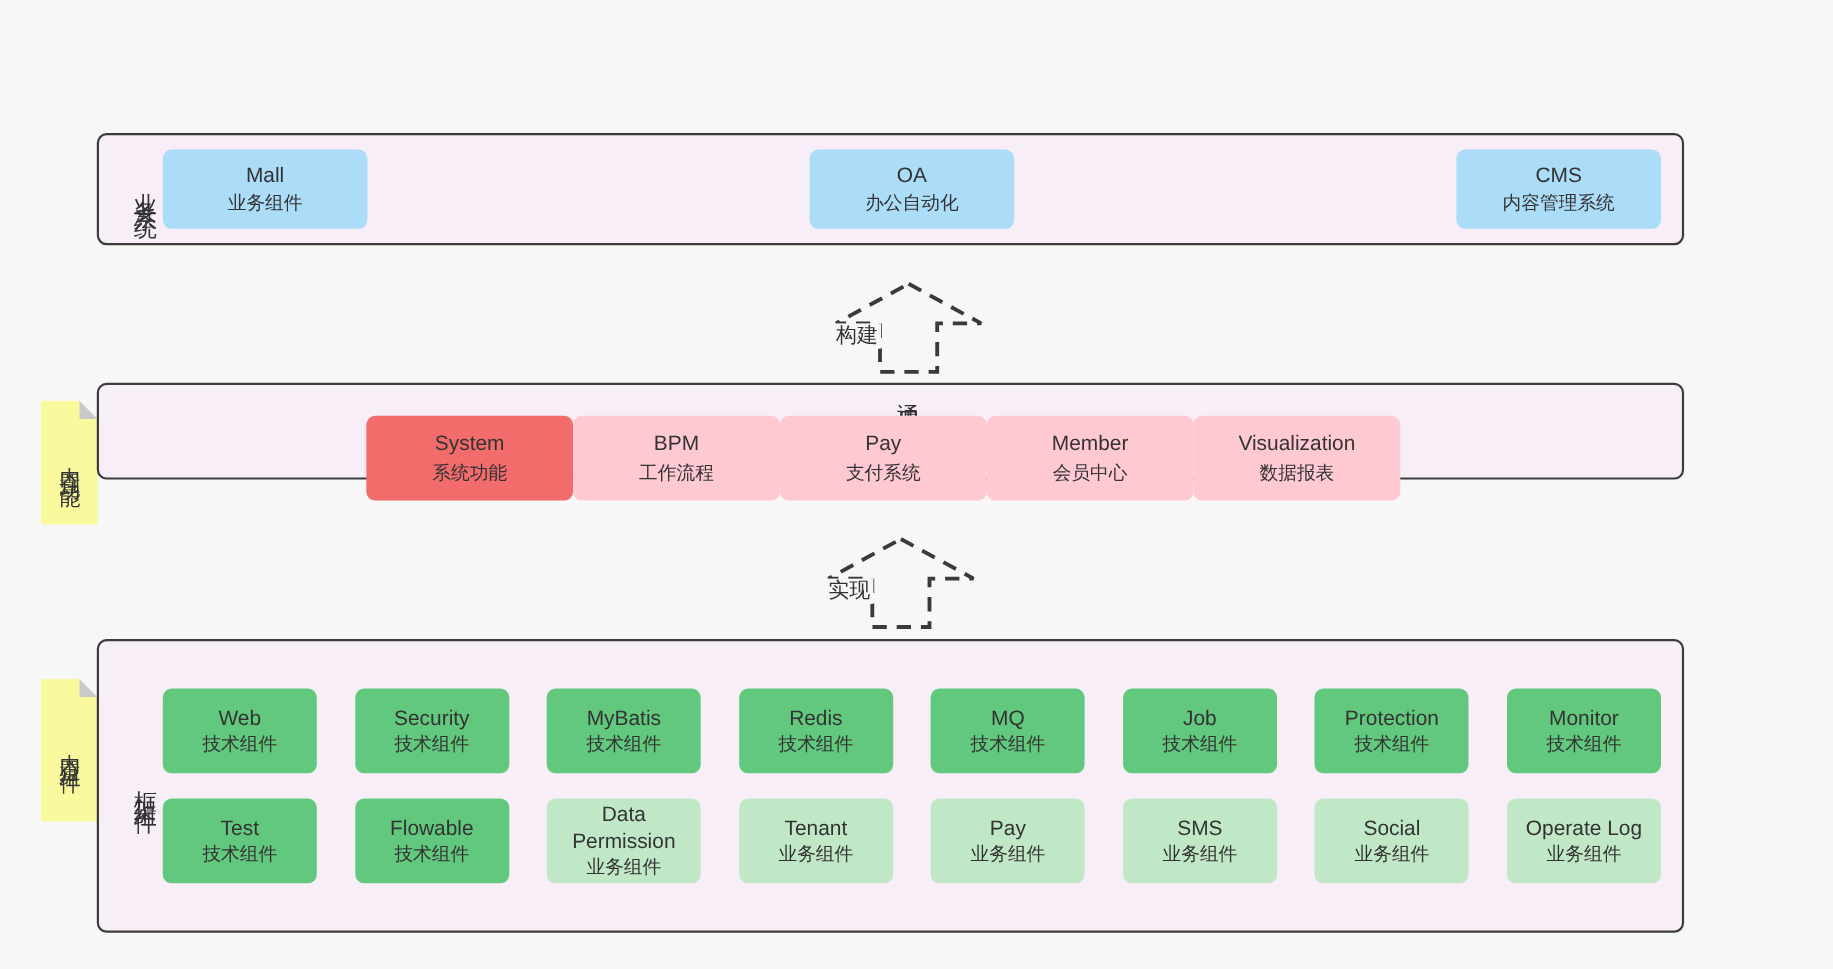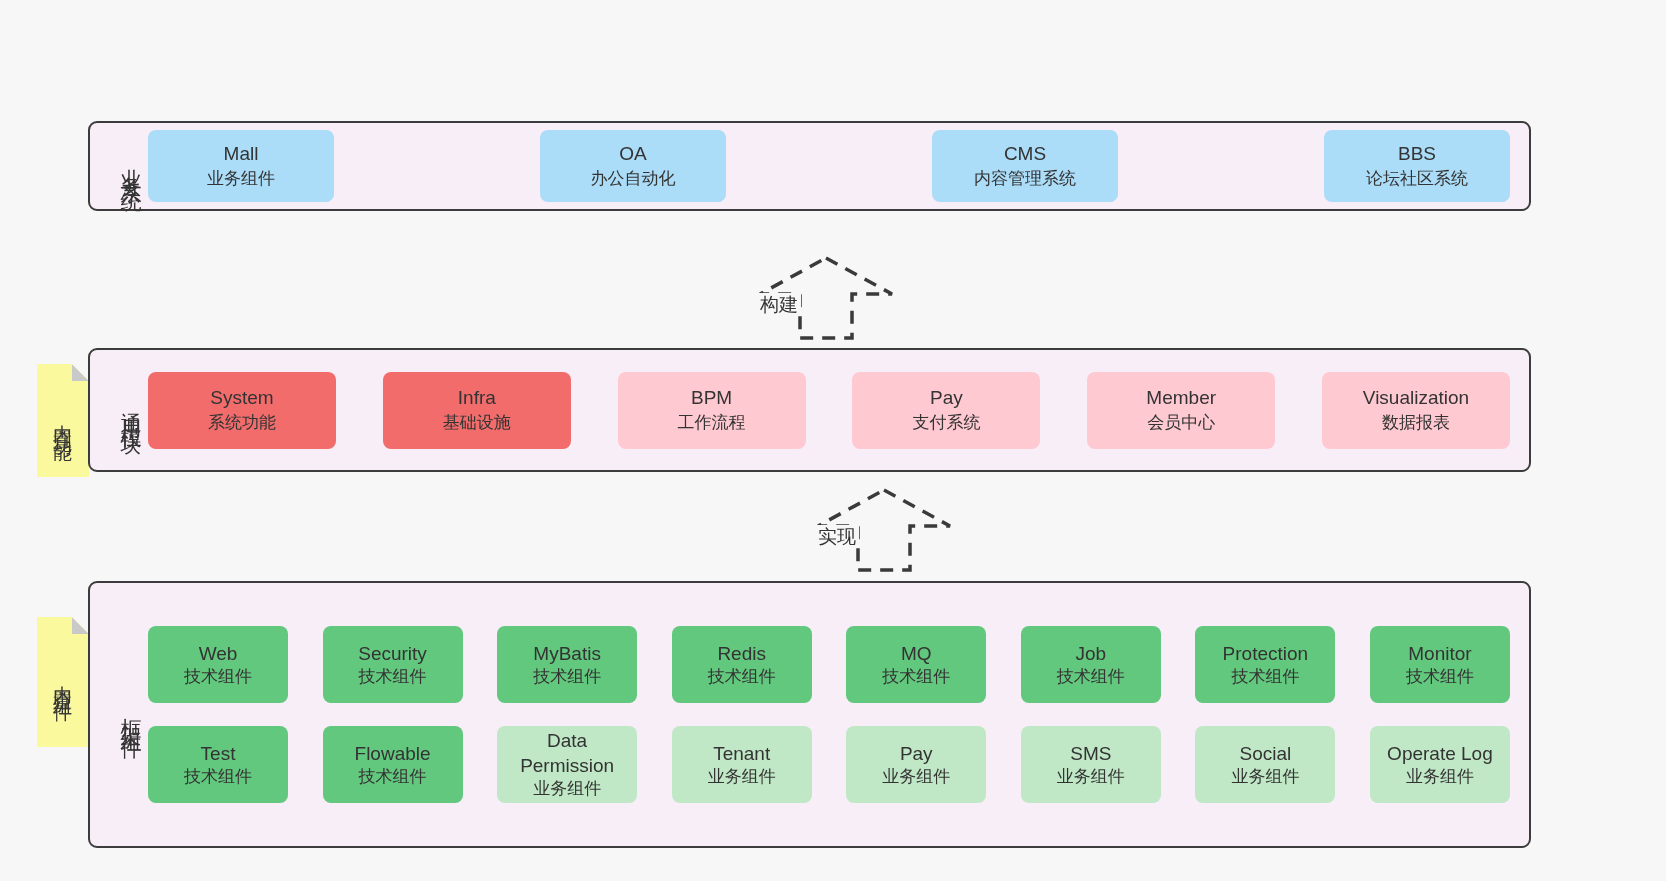--- a/index.html
+++ b/index.html
@@ -69,80 +69,72 @@
 
 <div class="note" style="top:364px;height:113px;">
   <div class="fold"></div>
   <div class="note-text">内置功能</div>
 </div>
 <div class="note" style="top:617px;height:130px;">
   <div class="fold"></div>
   <div class="note-text">内置组件</div>
 </div>
 
-<div class="panel b1" style="top:121px;height:90px;">
+<div class="panel b1" style="top:121px;height:102px;">
   <div class="side-label">业务系统</div>
   <div class="boxes">
     <div class="box">
       <div class="en">Mall</div>
       <div class="zh">业务组件</div>
     </div>
     <div class="box">
       <div class="en">OA</div>
       <div class="zh">办公自动化</div>
     </div>
     <div class="box">
       <div class="en">CMS</div>
       <div class="zh">内容管理系统</div>
     </div>
-    <div class="box">
-      <div class="en">BBS</div>
-      <div class="zh">论坛社区系统</div>
-    </div>
   </div>
 </div>
 
 <div class="arrow" style="left:757px;top:255px;">
   <svg width="138" height="86" viewBox="0 0 138 86">
     <polygon points="69,3 135,39 95,39 95,83 43,83 43,39 3,39" fill="none" stroke="#3a3a3a" stroke-width="3.5" stroke-dasharray="13 9"></polygon>
   </svg>
   <div class="arrow-label"><span>构建</span></div>
 </div>
 
-<div class="panel b2" style="top:348px;height:124px;">
+<div class="panel b2" style="top:348px;height:88px;flex-direction:column;">
   <div class="side-label">通用模块</div>
   <div class="boxes">
     <div class="box red">
       <div class="en">System</div>
       <div class="zh">系统功能</div>
     </div>
-    <div class="box red">
-      <div class="en">Infra</div>
-      <div class="zh">基础设施</div>
-    </div>
     <div class="box pink">
       <div class="en">BPM</div>
       <div class="zh">工作流程</div>
     </div>
     <div class="box pink">
       <div class="en">Pay</div>
       <div class="zh">支付系统</div>
     </div>
     <div class="box pink">
       <div class="en">Member</div>
       <div class="zh">会员中心</div>
     </div>
     <div class="box pink">
       <div class="en">Visualization</div>
       <div class="zh">数据报表</div>
     </div>
   </div>
 </div>
 
-<div class="arrow" style="left:815px;top:487px;">
+<div class="arrow" style="left:750px;top:487px;">
   <svg width="138" height="86" viewBox="0 0 138 86">
     <polygon points="69,3 135,39 95,39 95,83 43,83 43,39 3,39" fill="none" stroke="#3a3a3a" stroke-width="3.5" stroke-dasharray="13 9"></polygon>
   </svg>
   <div class="arrow-label"><span>实现</span></div>
 </div>
 
 <div class="panel b3" style="top:581px;height:267px;">
   <div class="side-label">框架组件</div>
   <div class="rows">
     <div class="boxes">

